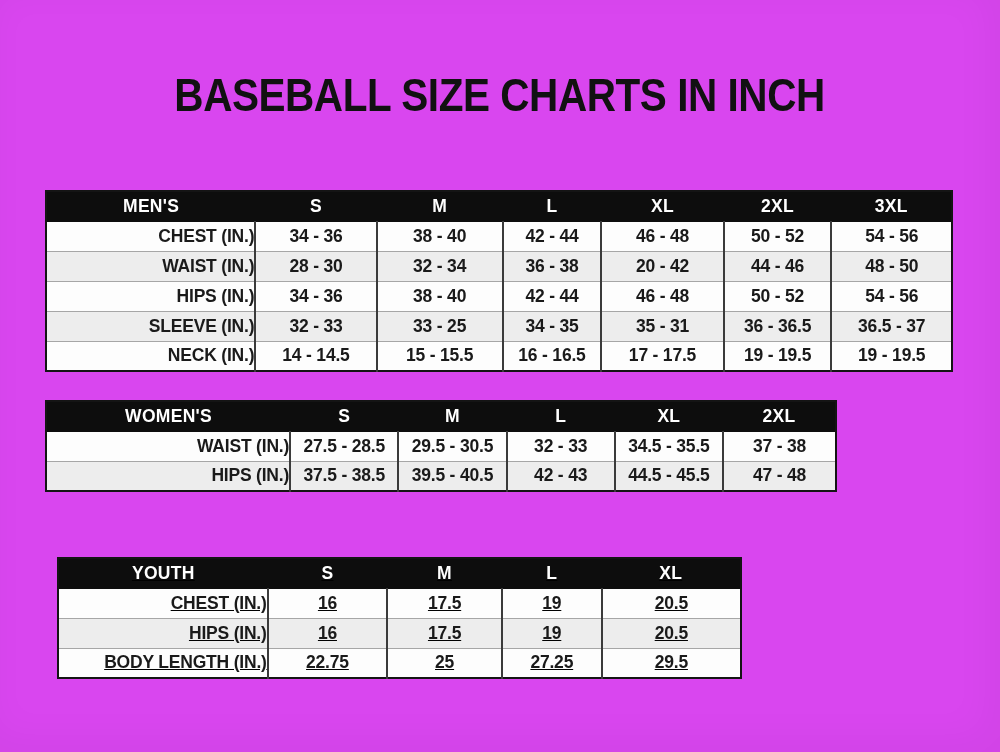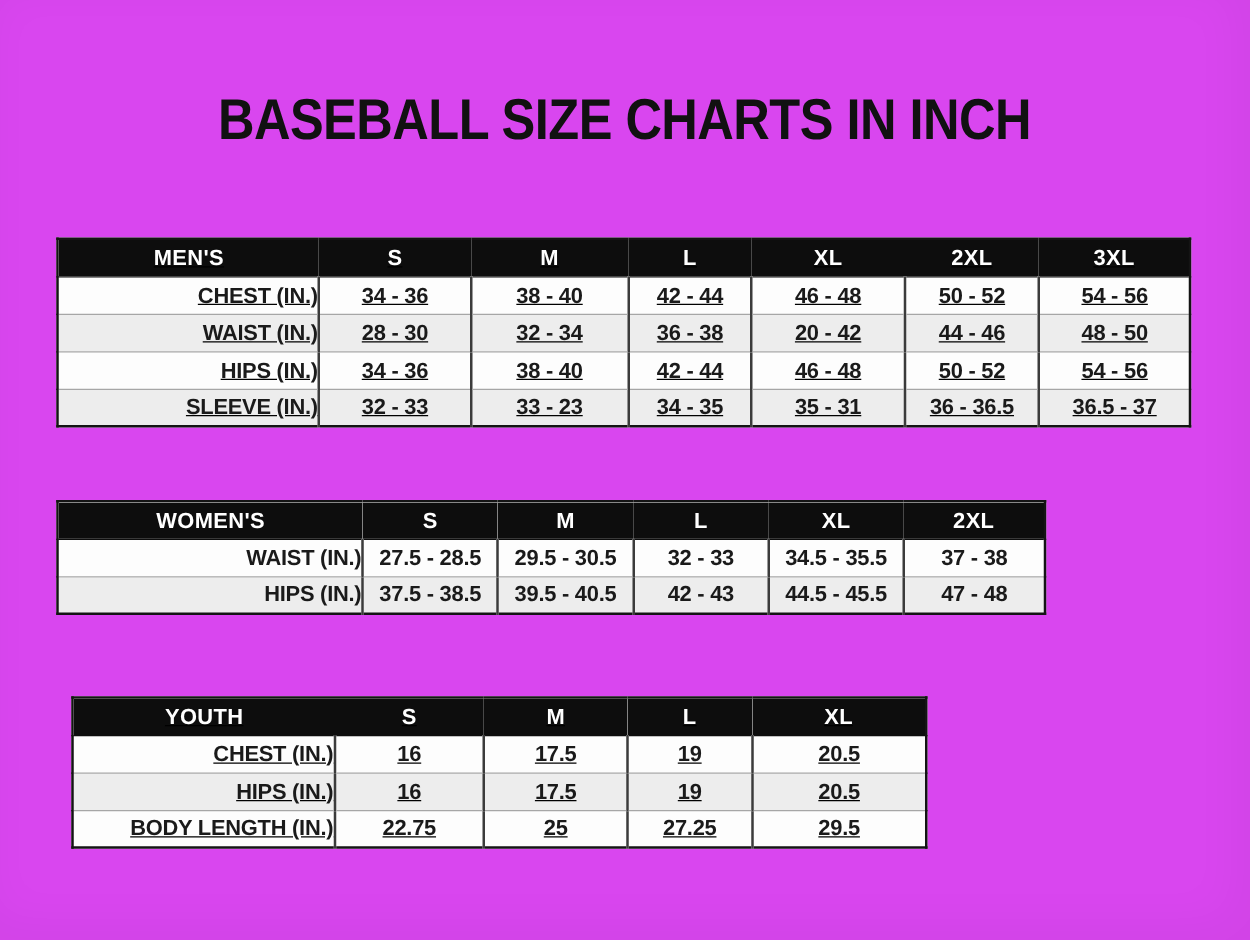--- a/index.html
+++ b/index.html
@@ -31,21 +31,21 @@
     transform-origin: center;
     white-space: nowrap;
   }
   table.size-table {
     position: absolute;
     border-collapse: collapse;
     table-layout: fixed;
     border: 2px solid #141414;
     background: #fdfdfd;
   }
-  table.mens   { left: 45px; top: 190px; width: 908px; text-decoration: underline; }
+  table.mens   { left: 45px; top: 190px; width: 908px; }
   table.womens { left: 45px; top: 400px; width: 792px; }
   table.youth  { left: 57px; top: 557px; width: 685px; text-decoration: underline; }
 
   th, td {
     height: 30px;
     text-align: center;
     vertical-align: middle;
     font-size: 17.5px;
     font-weight: bold;
     overflow: hidden;
@@ -136,25 +136,34 @@
         <td>34 - 36</td>
         <td>38 - 40</td>
         <td>42 - 44</td>
         <td>46 - 48</td>
         <td>50 - 52</td>
         <td>54 - 56</td>
       </tr>
       <tr>
         <td>SLEEVE (IN.)</td>
         <td>32 - 33</td>
-        <td>33 - 23</td>
+        <td>33 - 25</td>
         <td>34 - 35</td>
         <td>35 - 31</td>
         <td>36 - 36.5</td>
         <td>36.5 - 37</td>
+      </tr>
+      <tr>
+        <td>NECK (IN.)</td>
+        <td>14 - 14.5</td>
+        <td>15 - 15.5</td>
+        <td>16 - 16.5</td>
+        <td>17 - 17.5</td>
+        <td>19 - 19.5</td>
+        <td>19 - 19.5</td>
       </tr>
     </tbody>
   </table>
 
   <table class="size-table womens">
     <colgroup>
         <col>
         <col>
         <col>
         <col>

